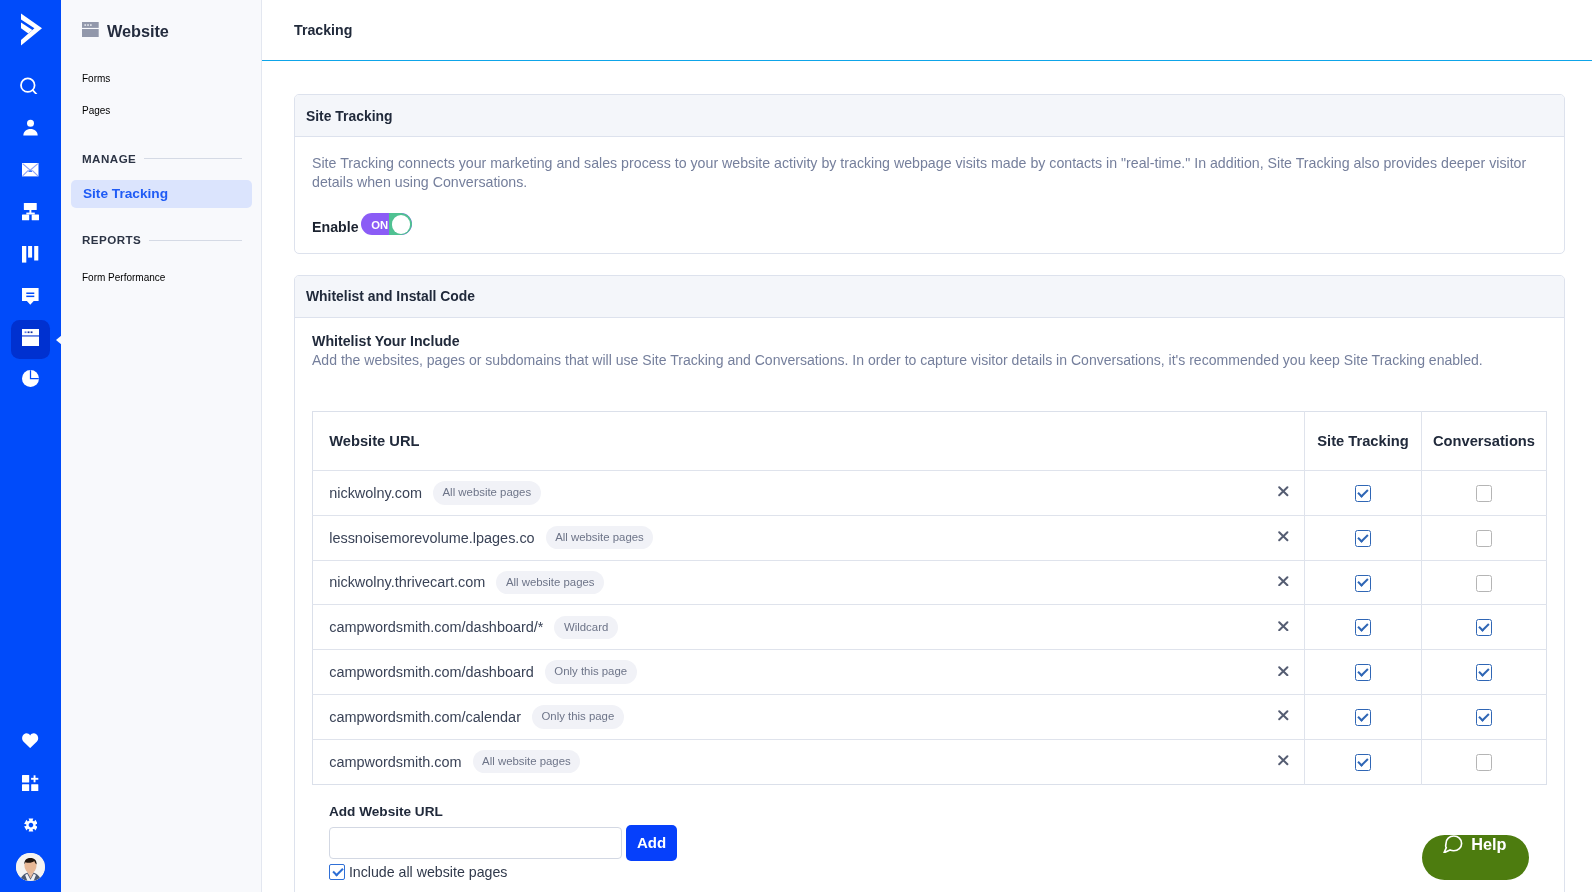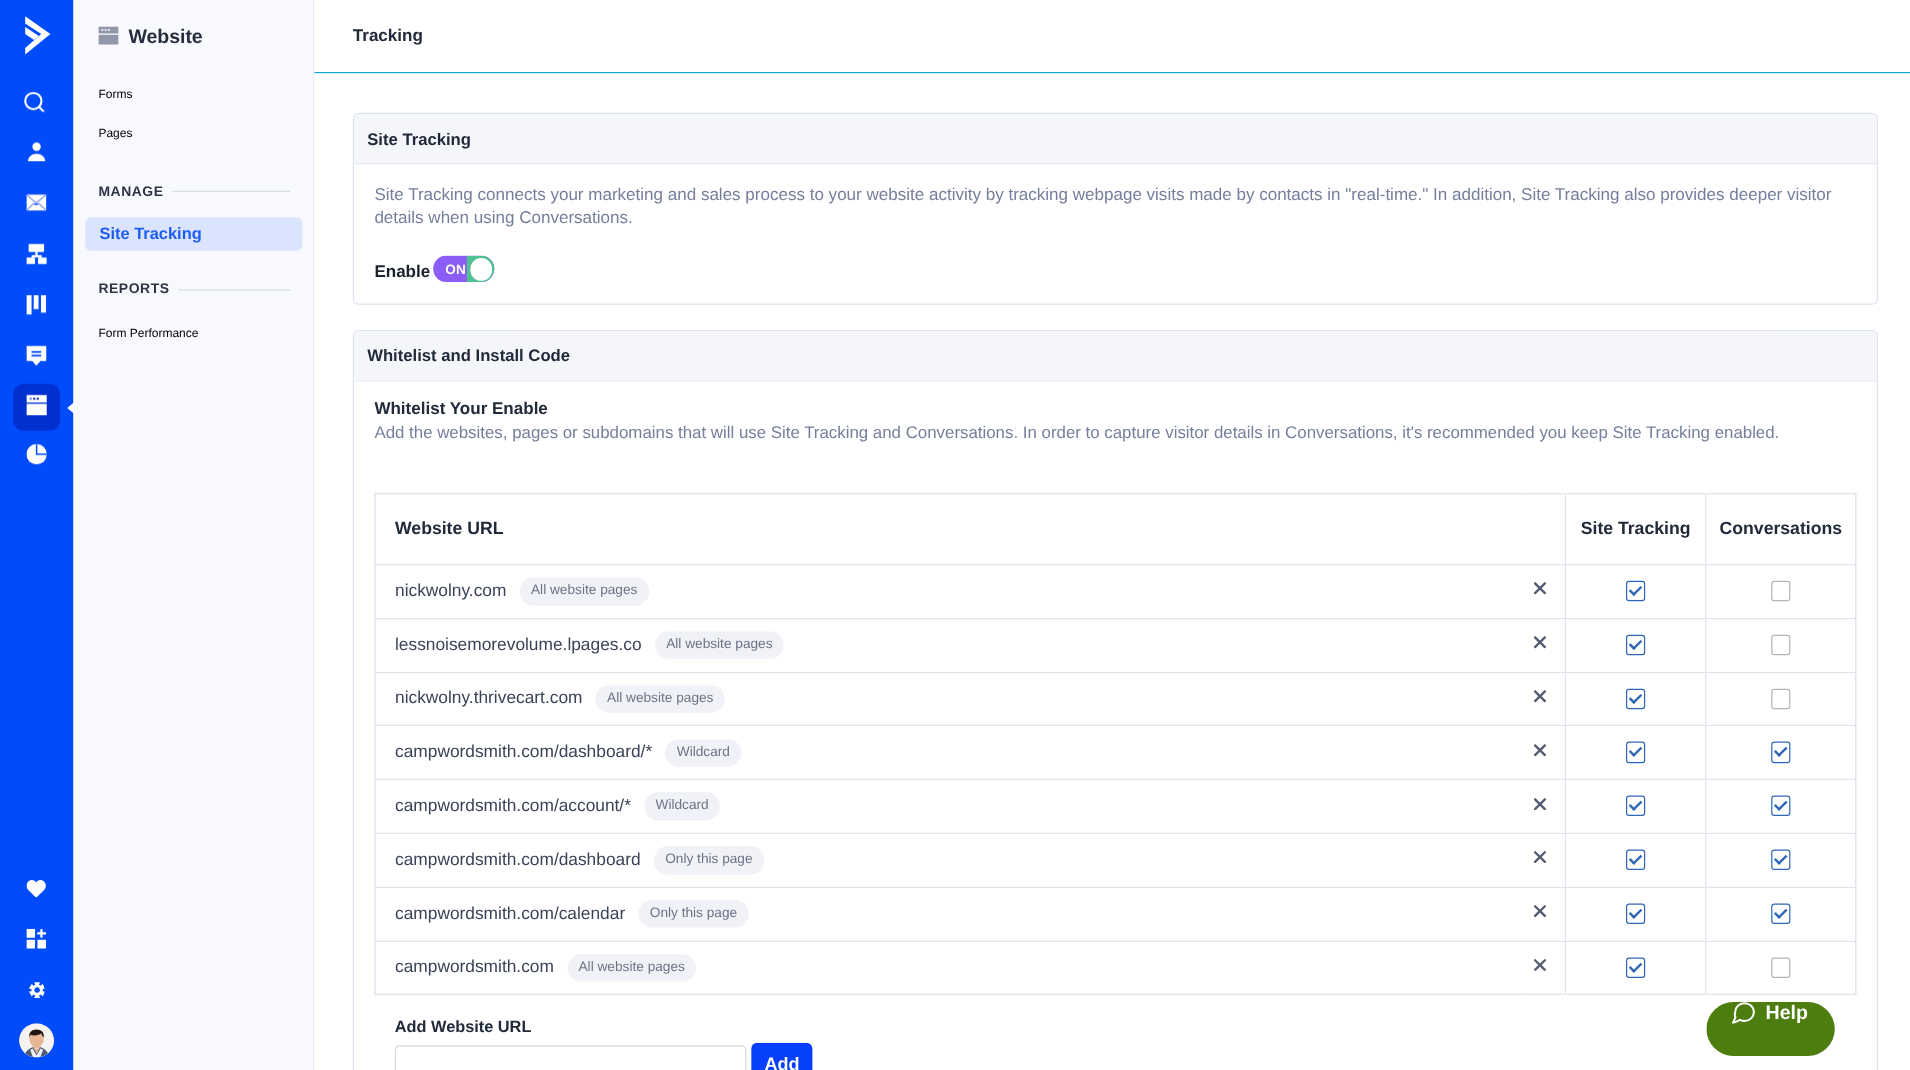--- a/index.html
+++ b/index.html
@@ -264,21 +264,21 @@
               </div>
             </div>
           </div>
         </div>
 
         <div class="card" data-name="whitelist-card">
           <div class="card-head" data-name="whitelist-card-header">
             <h2 data-name="whitelist-card-title">Whitelist and Install Code</h2>
           </div>
           <div class="card-body" data-name="whitelist-card-body" style="padding:14.7px 17px 0 17px;">
-            <div class="sec-title" data-name="whitelist-section-title">Whitelist Your Enable</div>
+            <div class="sec-title" data-name="whitelist-section-title">Whitelist Your Include</div>
             <div class="sec-desc" data-name="whitelist-section-description">Add the websites, pages or subdomains that will use Site Tracking and Conversations. In order to capture visitor details in Conversations, it's recommended you keep Site Tracking enabled.</div>
             <table class="wl" data-name="whitelist-table">
               <thead data-name="table-head">
                   <tr data-name="table-header-row">
                 <th class="col-url" data-name="column-website-url">Website URL</th>
                 <th class="col-x" data-name="column-remove"></th>
                 <th class="col-st" data-name="column-site-tracking">Site Tracking</th>
                 <th class="col-cv" data-name="column-conversations">Conversations</th>
               </tr>
                 </thead>
@@ -313,29 +313,20 @@
                   <tr data-name="table-row">
                     <td class="col-url" data-name="cell-url"><span class="url" data-name="website-url-text">campwordsmith.com/dashboard/*</span><span class="badge" data-name="scope-badge">Wildcard</span></td>
                     <td class="col-x" data-name="cell-remove"><span class="xbtn" data-name="close-icon"><svg width="10.6" height="10.4" viewBox="0 0 10.6 10.4" stroke="#555d72" stroke-width="2.0" stroke-linecap="round">
                           <line x1="1.2" y1="1.2" x2="9.4" y2="9.2"></line>
                           <line x1="9.4" y1="1.2" x2="1.2" y2="9.2"></line>
                         </svg></span></td>
                     <td class="col-st" data-name="cell-site-tracking"><input type="checkbox" data-name="site-tracking-checkbox" checked="" style=""></td>
                     <td class="col-cv" data-name="cell-conversations"><input type="checkbox" data-name="conversations-checkbox" checked="" style=""></td>
                   </tr>
                   <tr data-name="table-row">
-                    <td class="col-url" data-name="cell-url"><span class="url" data-name="website-url-text">campwordsmith.com/account/*</span><span class="badge" data-name="scope-badge">Wildcard</span></td>
-                    <td class="col-x" data-name="cell-remove"><span class="xbtn" data-name="close-icon"><svg width="10.6" height="10.4" viewBox="0 0 10.6 10.4" stroke="#555d72" stroke-width="2.0" stroke-linecap="round">
-                          <line x1="1.2" y1="1.2" x2="9.4" y2="9.2"></line>
-                          <line x1="9.4" y1="1.2" x2="1.2" y2="9.2"></line>
-                        </svg></span></td>
-                    <td class="col-st" data-name="cell-site-tracking"><input type="checkbox" data-name="site-tracking-checkbox" checked="" style=""></td>
-                    <td class="col-cv" data-name="cell-conversations"><input type="checkbox" data-name="conversations-checkbox" checked="" style=""></td>
-                  </tr>
-                  <tr data-name="table-row">
                     <td class="col-url" data-name="cell-url"><span class="url" data-name="website-url-text">campwordsmith.com/dashboard</span><span class="badge" data-name="scope-badge">Only this page</span></td>
                     <td class="col-x" data-name="cell-remove"><span class="xbtn" data-name="close-icon"><svg width="10.6" height="10.4" viewBox="0 0 10.6 10.4" stroke="#555d72" stroke-width="2.0" stroke-linecap="round">
                           <line x1="1.2" y1="1.2" x2="9.4" y2="9.2"></line>
                           <line x1="9.4" y1="1.2" x2="1.2" y2="9.2"></line>
                         </svg></span></td>
                     <td class="col-st" data-name="cell-site-tracking"><input type="checkbox" data-name="site-tracking-checkbox" checked="" style=""></td>
                     <td class="col-cv" data-name="cell-conversations"><input type="checkbox" data-name="conversations-checkbox" checked="" style=""></td>
                   </tr>
                   <tr data-name="table-row">
                     <td class="col-url" data-name="cell-url"><span class="url" data-name="website-url-text">campwordsmith.com/calendar</span><span class="badge" data-name="scope-badge">Only this page</span></td>

